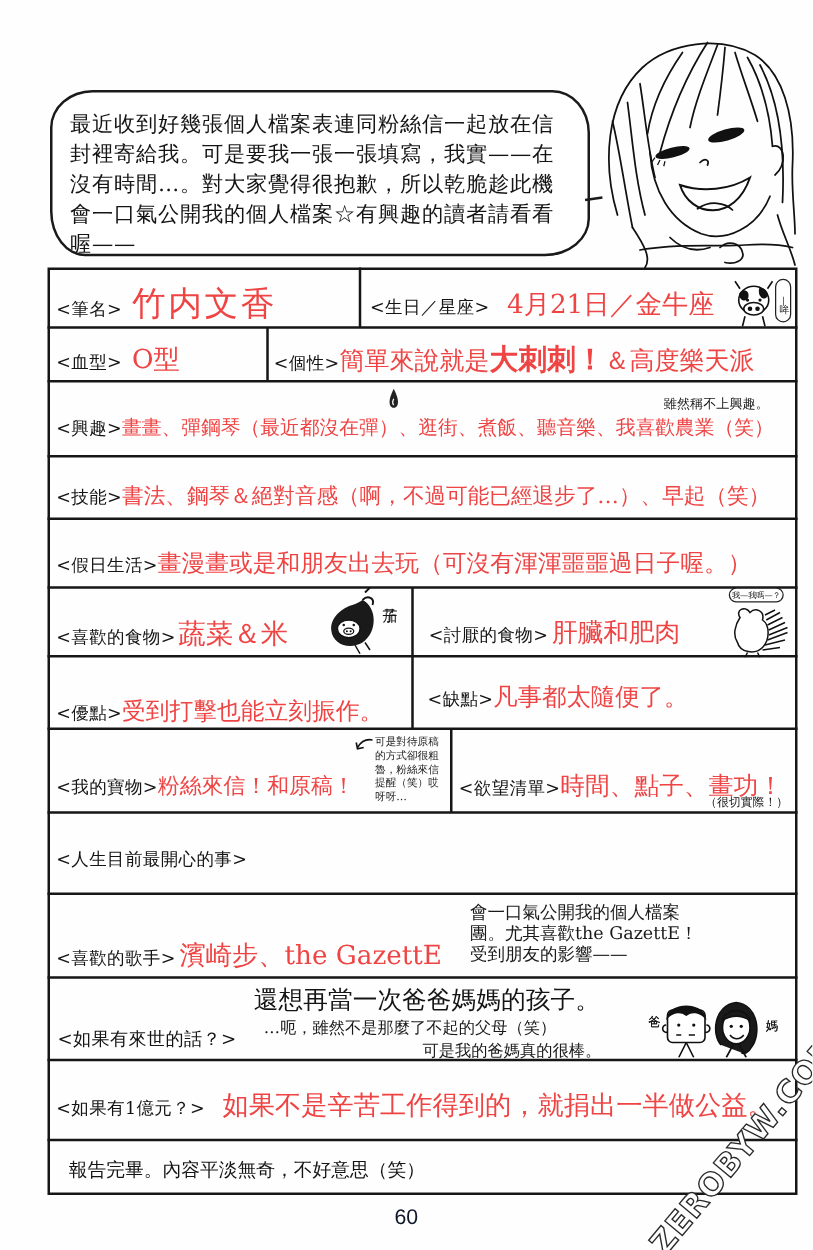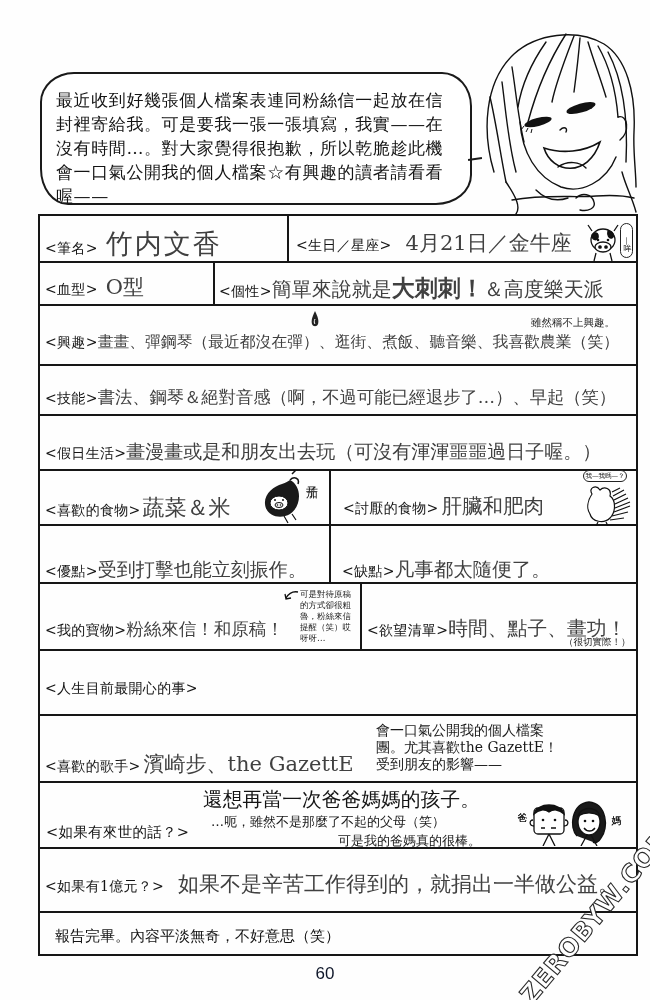--- a/index.html
+++ b/index.html
@@ -11,21 +11,21 @@
   }
   .abs { position:absolute; white-space:nowrap; }
   .hline { position:absolute; left:38px; width:600px; height:2px; background:#161616; }
   .vline { position:absolute; width:2px; background:#161616; }
   #table {
     position:absolute; left:38px; top:214px; width:600px; height:742px;
     border:2px solid #161616; box-sizing:border-box;
   }
   .entry { position:absolute; display:flex; align-items:baseline; white-space:nowrap; line-height:1.2; }
   .lbl { font-size:14px; letter-spacing:0.3px; }
-  .val { color:#404040; }
+  .val { color:#ef4444; }
   .bubble {
     position:absolute; left:40px; top:72px; width:432px; height:133px;
     border:2px solid #1a1a1a; border-radius:34px 30px 36px 28px / 30px 34px 30px 36px;
     box-sizing:border-box; background:#fff;
   }
   .bubble-tail {
     position:absolute; right:-12px; top:84px; width:14px; height:2px; background:#1a1a1a;
     transform:rotate(-8deg);
   }
   .bubble-text {
@@ -195,21 +195,21 @@
       <path d="M6,10 C2,4 10,0 14,6 C18,2 26,4 24,12 C30,16 30,28 24,34 C18,40 6,38 4,30 C0,24 2,16 6,10 Z" fill="#fff"></path>
       <path d="M12,38 L10,42 M20,38 L22,42"></path>
       <path d="M26,8 L34,4 M27,12 L38,6 M28,16 L40,10 M29,20 L42,14 M29,24 L44,18 M28,28 L44,22 M26,32 L42,28 M24,36 L38,34"></path>
     </g>
   </svg>
 
   <div class="entry" style="left:45px;top:558px">
     <span class="lbl">&lt;優點&gt;</span>
     <span class="val" style="font-size:19px">受到打擊也能立刻振作。</span>
   </div>
-  <div class="entry" style="left:342px;top:558px">
+  <div class="entry" style="left:342px;top:546px">
     <span class="lbl">&lt;缺點&gt;</span>
     <span class="val" style="font-size:19.5px">凡事都太隨便了。</span>
   </div>
 
   <div class="entry" style="left:45px;top:619px">
     <span class="lbl">&lt;我的寶物&gt;</span>
     <span class="val" style="font-size:17.5px">粉絲來信！和原稿！</span>
   </div>
   <svg class="abs" style="left:283px;top:589px" width="16" height="12" viewBox="0 0 16 12">
     <path d="M15,3 C10,2 6,4 3,9" stroke="#111" stroke-width="1.3" fill="none"></path>

